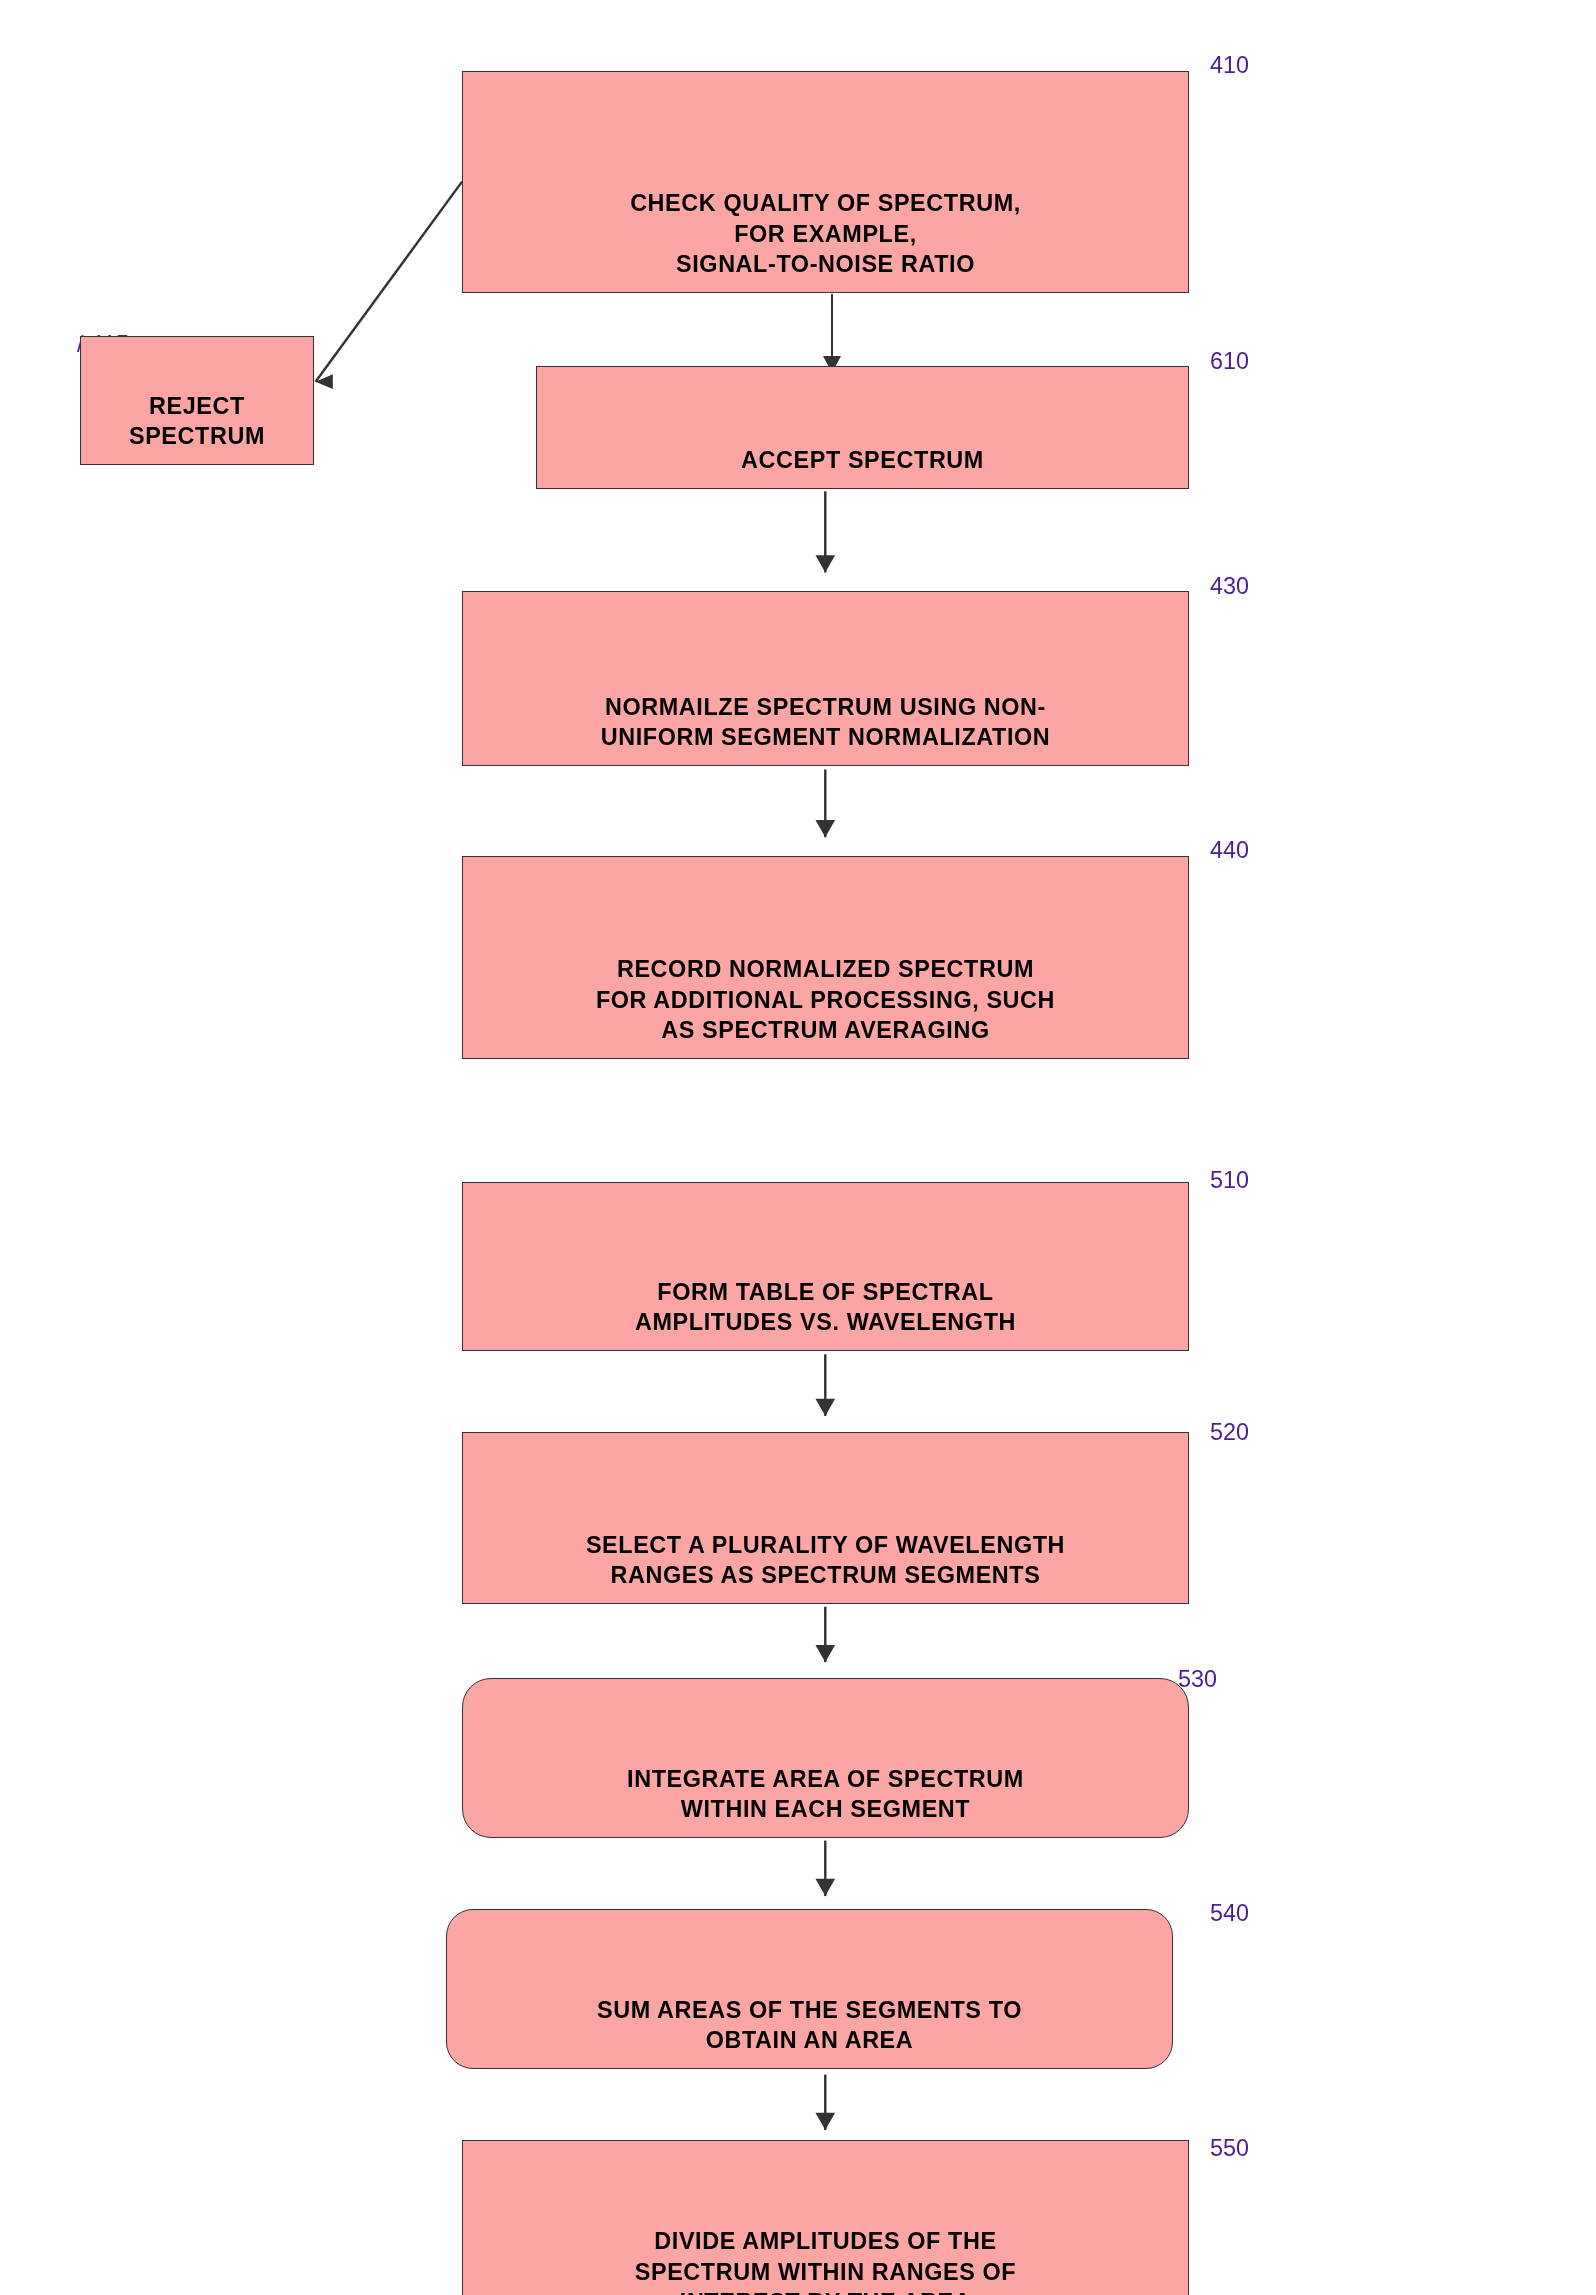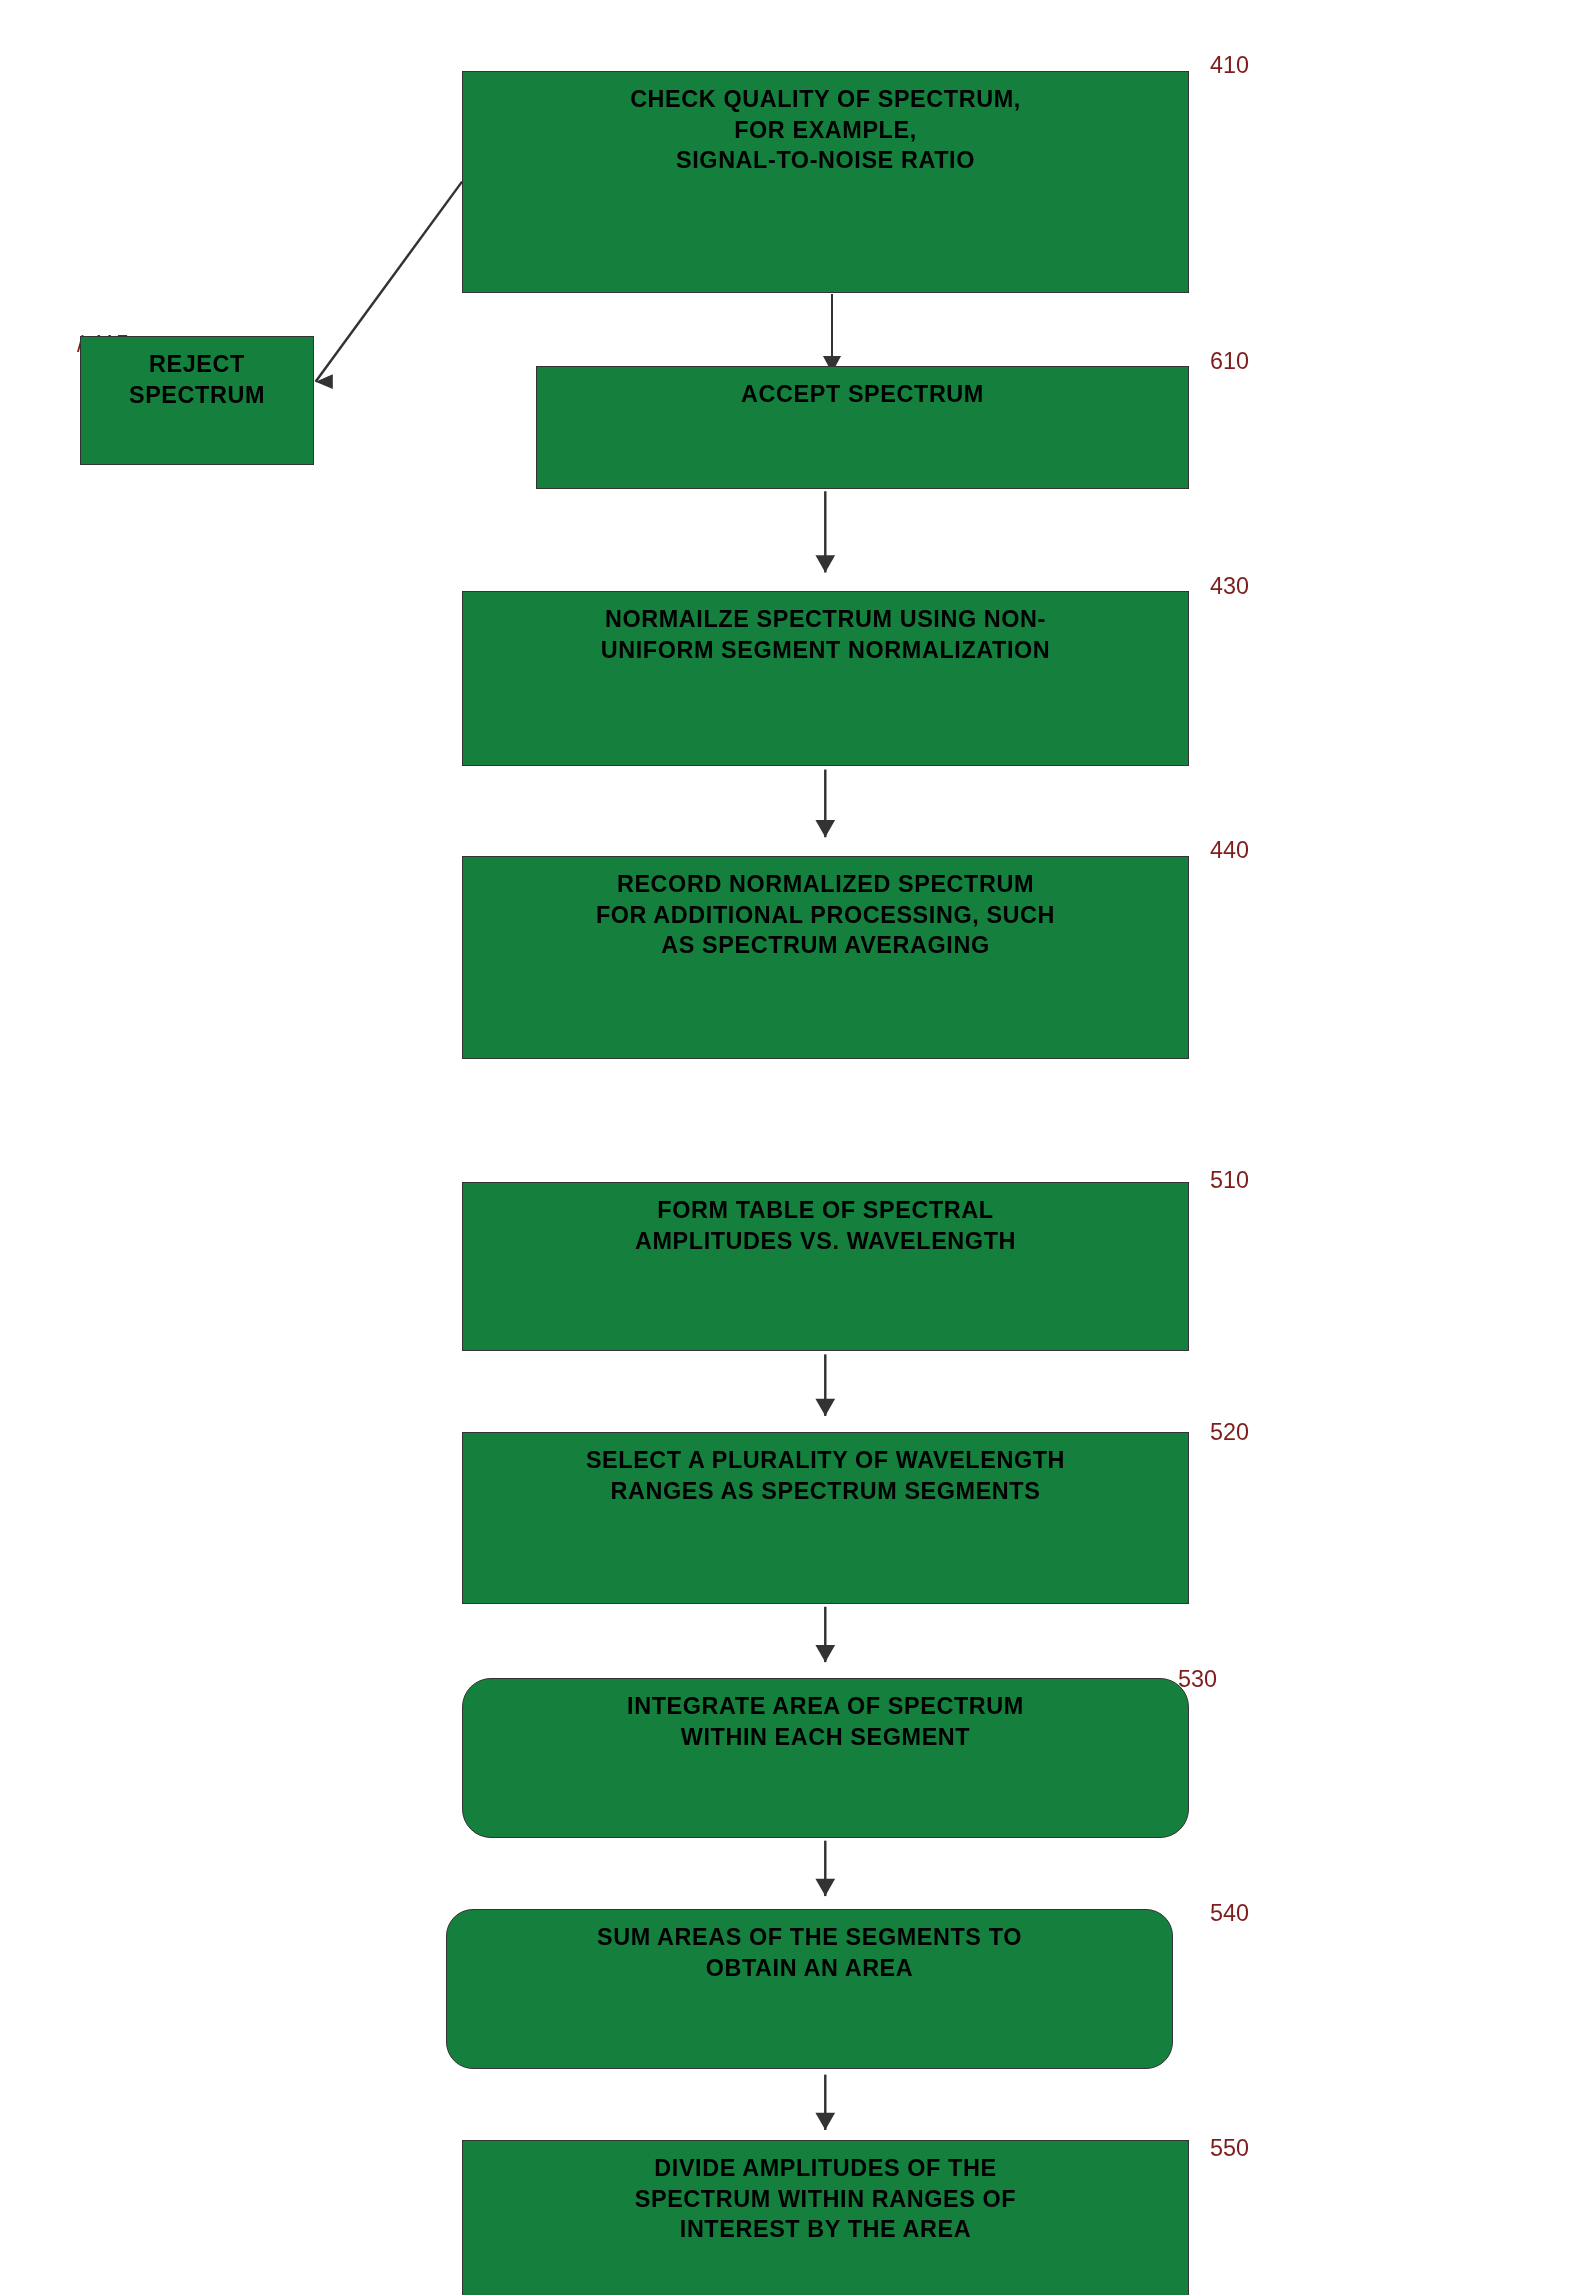--- a/index.html
+++ b/index.html
@@ -15,37 +15,37 @@
     .diagram-container {
       position: relative;
       width: 1597px;
       min-height: 2295px;
       background: #fff;
     }
 
     .flow-box {
       position: absolute;
       border: 1.8px solid #333;
-      background: #15803d;
+      background: #fca5a5;
       display: flex;
-      align-items: flex-start;
+      align-items: flex-end;
       justify-content: center;
       text-align: center;
       font-size: 23.4px;
       font-weight: bold;
       letter-spacing: 0.6px;
       line-height: 1.3;
       padding: 12.3px 18.5px;
     }
 
     .ref-label {
       position: absolute;
       font-size: 23.4px;
       font-weight: normal;
-      color: #7f1d1d;
+      color: #4c1d95;
     }
 
     
     .arrow-down {
       position: absolute;
       display: flex;
       flex-direction: column;
       align-items: center;
     }
 

